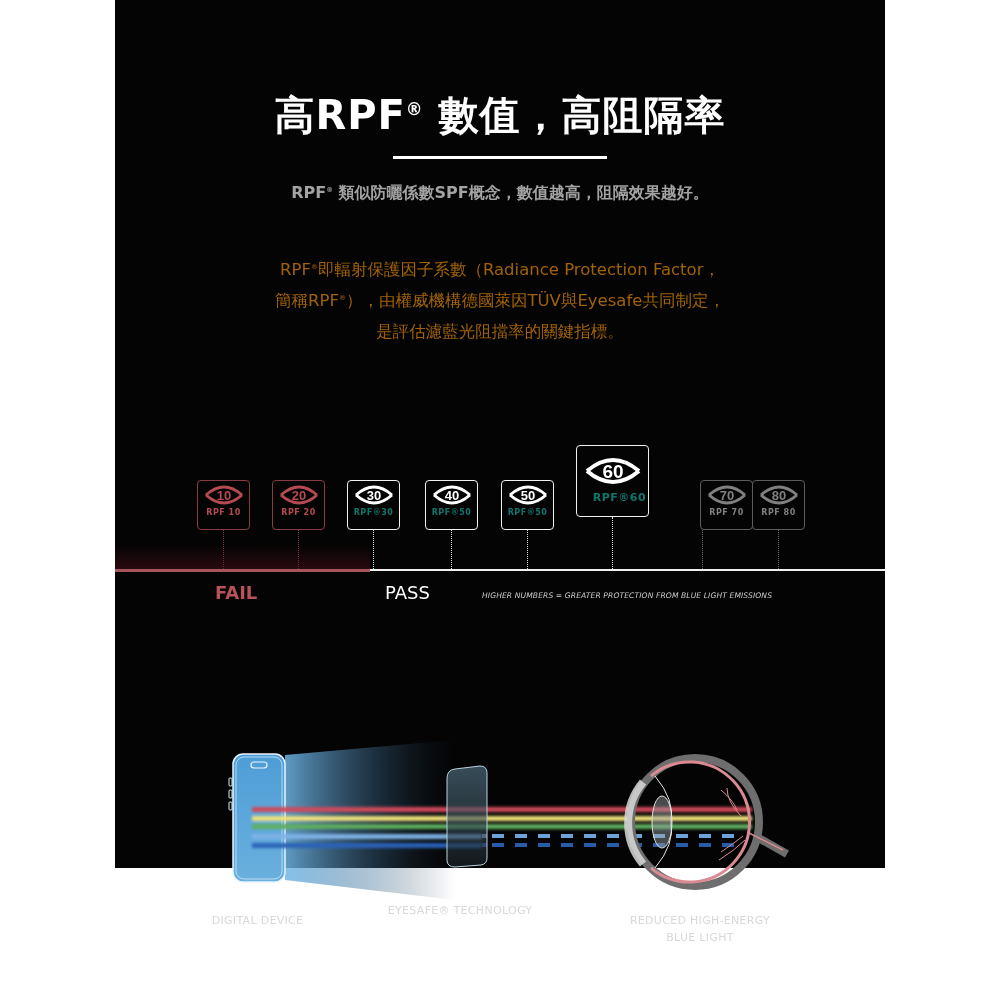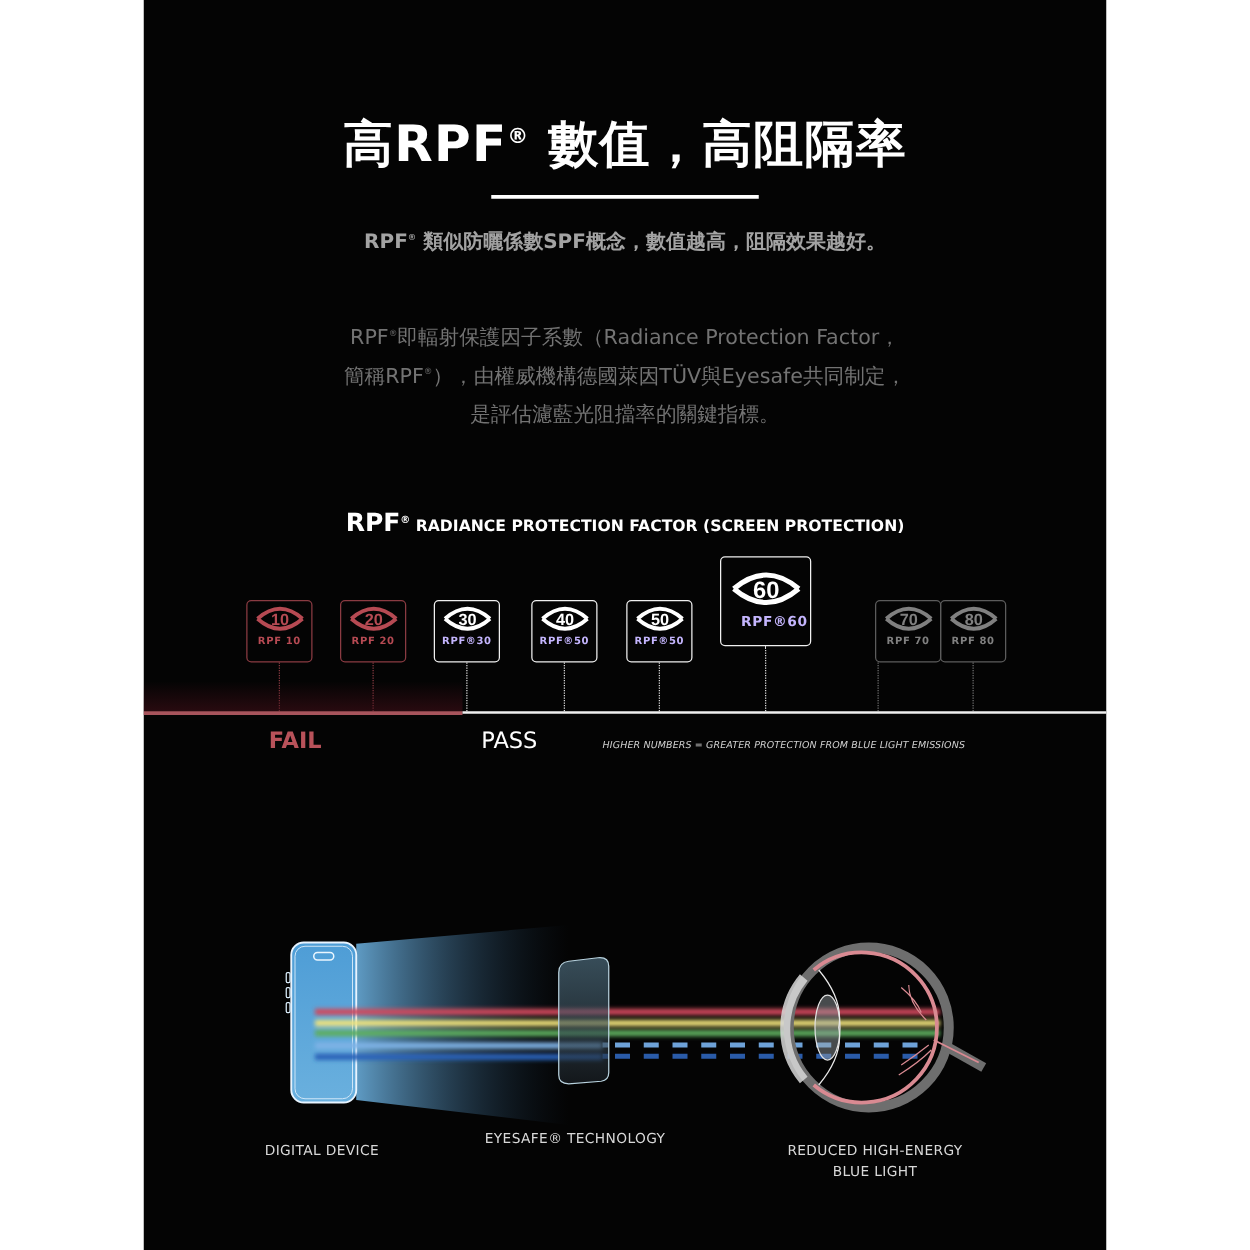--- a/index.html
+++ b/index.html
@@ -1,32 +1,32 @@
 <!DOCTYPE html>
 <html><head>
 <meta charset="utf-8">
 <style>
   * { margin:0; padding:0; box-sizing:border-box; }
   html, body { width:1000px; height:1000px; background:#ffffff; overflow:hidden; }
   body { font-family: "DejaVu Sans", "Liberation Sans", sans-serif; position:relative; }
-  .panel { position:absolute; left:115px; top:0; width:770px; height:1000px; background:#040404; color:#fff; }
+  .panel { position:absolute; left:115px; top:0; width:770px; height:868px; background:#040404; color:#fff; }
   .abs { position:absolute; }
   .title { left:0; width:770px; top:88px; text-align:center; font-size:40px; font-weight:bold; letter-spacing:1px; color:#fff; }
   .title sup, .reg { font-size:0.42em; vertical-align: super; line-height:0; }
   .title-rule { left:278px; top:156px; width:214px; height:3px; background:#fff; }
   .subtitle { left:0; width:770px; top:183px; text-align:center; font-size:16px; font-weight:bold; color:#a3a3a3; }
-  .desc { left:0; width:770px; top:254px; text-align:center; font-size:16.5px; line-height:31px; color:#737373; }
+  .desc { left:0; width:770px; top:254px; text-align:center; font-size:16.5px; line-height:31px; color:#a16207; }
   .rpf-head { left:0; width:770px; top:406px; text-align:center; color:#fff; font-weight:bold; }
   .rpf-head .big { font-size:20px; }
   .rpf-head .small { font-size:12.5px; }
   .badge { position:absolute; border:1.5px solid; border-radius:4px; display:flex; flex-direction:column; align-items:center; justify-content:flex-start; }
   .badge svg { display:block; }
   .badge .lbl { font-size:8px; font-weight:bold; letter-spacing:0.5px; margin-top:1px; }
   .b-red { border-color:#8a3b42; color:#b64a53; }
-  .b-white { border-color:#f0f0f0; color:#c4b5fd; }
+  .b-white { border-color:#f0f0f0; color:#0f766e; }
   .b-gray { border-color:#5c5c5c; color:#808080; }
   .conn { position:absolute; width:0; border-left:1px dotted; }
   .timeline-red { left:0; top:569px; width:255px; height:3px; background:#a8545c; }
   .timeline-glow { left:0; top:545px; width:255px; height:24px; background:linear-gradient(to bottom, rgba(60,10,20,0), rgba(70,15,25,0.55)); }
   .timeline-white { left:255px; top:569px; width:515px; height:2px; background:#f0f0f0; }
   .fail { left:100px; top:582px; font-size:18px; font-weight:bold; color:#b8525a; }
   .pass { left:270px; top:582px; font-size:18px; font-weight:normal; color:#fff; }
   .hint { left:367px; top:591px; font-size:7.6px; font-style:italic; color:#cfcfcf; letter-spacing:0.1px; }
   .caption { font-size:11px; color:#d8d8d8; text-align:center; letter-spacing:0.3px; line-height:17px; }
 </style>
@@ -39,21 +39,20 @@
   <div class="abs title-rule"></div>
 
   <div class="abs subtitle"><span>RPF</span><sup class="reg">®</sup><span> 類似防曬係數SPF概念，數值越高，阻隔效果越好。</span></div>
 
   <div class="abs desc">
     <div><span>RPF</span><sup class="reg">®</sup><span>即輻射保護因子系數（Radiance Protection Factor，</span></div>
     <div><span>簡稱RPF</span><sup class="reg">®</sup><span>），由權威機構德國萊因TÜV與Eyesafe共同制定，</span></div>
     <div>是評估濾藍光阻擋率的關鍵指標。</div>
   </div>
 
-  <div class="abs rpf-head"><span class="big">RPF</span><sup class="reg" style="font-size:8px">®</sup><span class="small"> RADIANCE PROTECTION FACTOR (SCREEN PROTECTION)</span></div>
 
   <div class="badge b-red" style="left:82px;top:480px;width:53px;height:50px;">
     <svg width="44" height="26" viewBox="0 0 44 26">
       <path d="M4 14 Q22 -2 40 14" fill="none" stroke="#b64a53" stroke-width="3"></path>
       <path d="M4 14 Q22 30 40 14" fill="none" stroke="#b64a53" stroke-width="3"></path>
       <text x="22" y="19" text-anchor="middle" font-size="13" font-weight="bold" fill="#b64a53" font-family="Liberation Sans, sans-serif">10</text>
     </svg>
     <span class="lbl">RPF 10</span>
   </div>
   <div class="conn" style="left:108px;top:530px;height:39px;border-color:#8a3b42;"></div>

